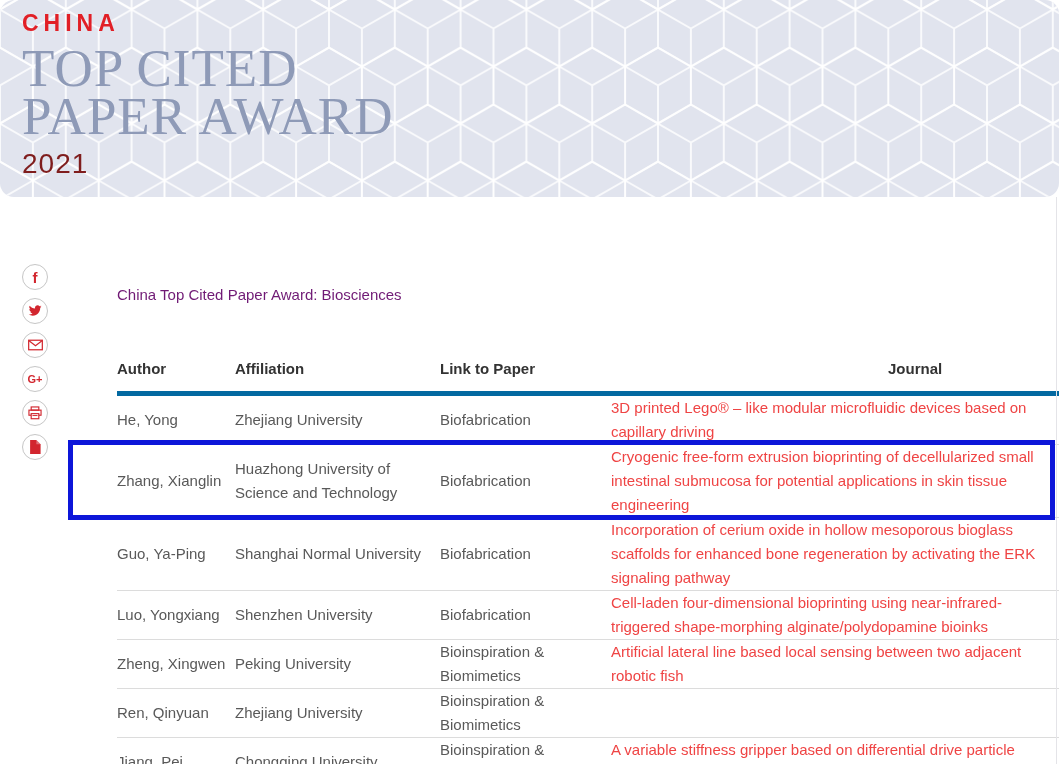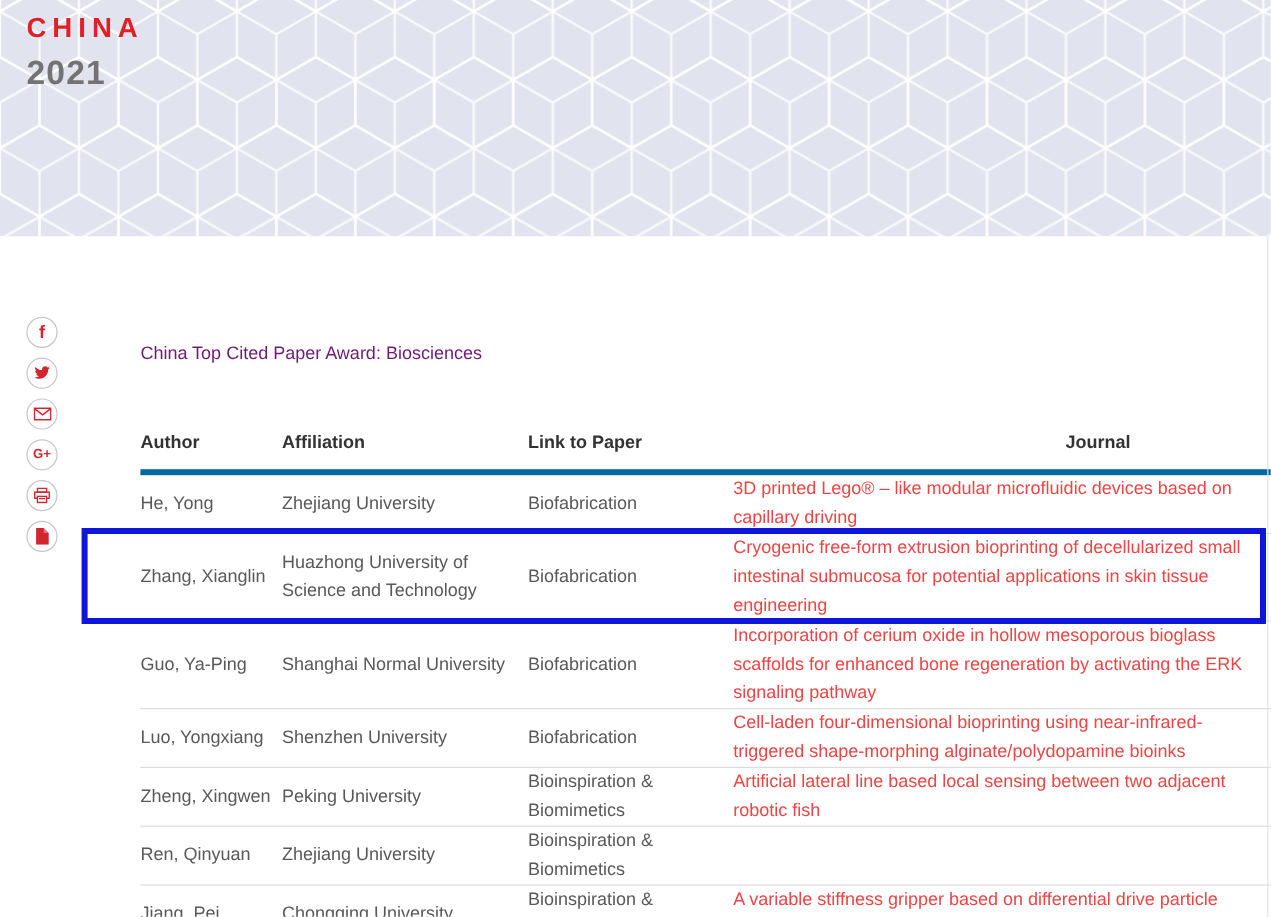--- a/index.html
+++ b/index.html
@@ -1,27 +1,27 @@
 <!DOCTYPE html>
 <html><head>
 <meta charset="utf-8">
 <style>
   * { margin:0; padding:0; box-sizing:border-box; }
   html,body { width:1059px; height:764px; overflow:hidden; background:#ffffff;
               font-family:"Liberation Sans", sans-serif; }
   body { position:relative; }
 
   
-  .banner { position:absolute; left:0; top:0; width:1059px; height:197px; overflow:hidden; }
+  .banner { position:absolute; left:0; top:0; width:1059px; height:197px; overflow:hidden;border-radius:14px; }
   .banner svg.pattern { position:absolute; left:0; top:0; }
   .banner-inner { position:absolute; left:22px; top:10px; }
   .brand { color:#e11f26; font-size:23px; font-weight:800; letter-spacing:5px; }
   .big-title { font-family:"Liberation Serif", serif; font-size:53px; line-height:48px;
                color:#8e9ab7; margin-top:7px; letter-spacing:1px; }
-  .year { color:#737373; font-size:28px; font-weight:700; margin-top:8px; letter-spacing:1px; }
+  .year { color:#7f1d1d; font-size:28px; font-weight:400; margin-top:8px; letter-spacing:1px; }
 
   
   .share-rail { position:absolute; left:22px; top:264px; display:flex; flex-direction:column; gap:8px; }
   .share-btn { width:26px; height:26px; border-radius:50%; border:1px solid #c6c6c6;
                background:#fff; display:flex; align-items:center; justify-content:center;
                color:#d2262e; cursor:pointer; }
   .share-btn svg { display:block; }
   .glyph-f { font-weight:800; font-size:15px; line-height:1; }
   .glyph-gp { font-weight:800; font-size:11px; line-height:1; letter-spacing:0; }
 
@@ -66,20 +66,24 @@
         <use href="#cube" transform="translate(0,-28.5)"></use>
         <use href="#cube" transform="translate(65.8,-28.5)"></use>
         <use href="#cube" transform="translate(32.9,142.5)"></use>
       </pattern>
     </defs>
     <rect width="1059" height="197" fill="#e1e4ee"></rect>
     <rect width="1059" height="197" fill="url(#cubes)"></rect>
   </svg>
   <div class="banner-inner">
     <div class="brand">CHINA</div>
+    <div class="big-title">
+      <div>TOP CITED</div>
+      <div>PAPER AWARD</div>
+    </div>
     <div class="year">2021</div>
   </div>
 </div>
 
 <div class="share-rail">
   <div class="share-btn">
     <span class="glyph-f">f</span>
   </div>
   <div class="share-btn">
     <svg width="14" height="12" viewBox="0 0 24 20">

